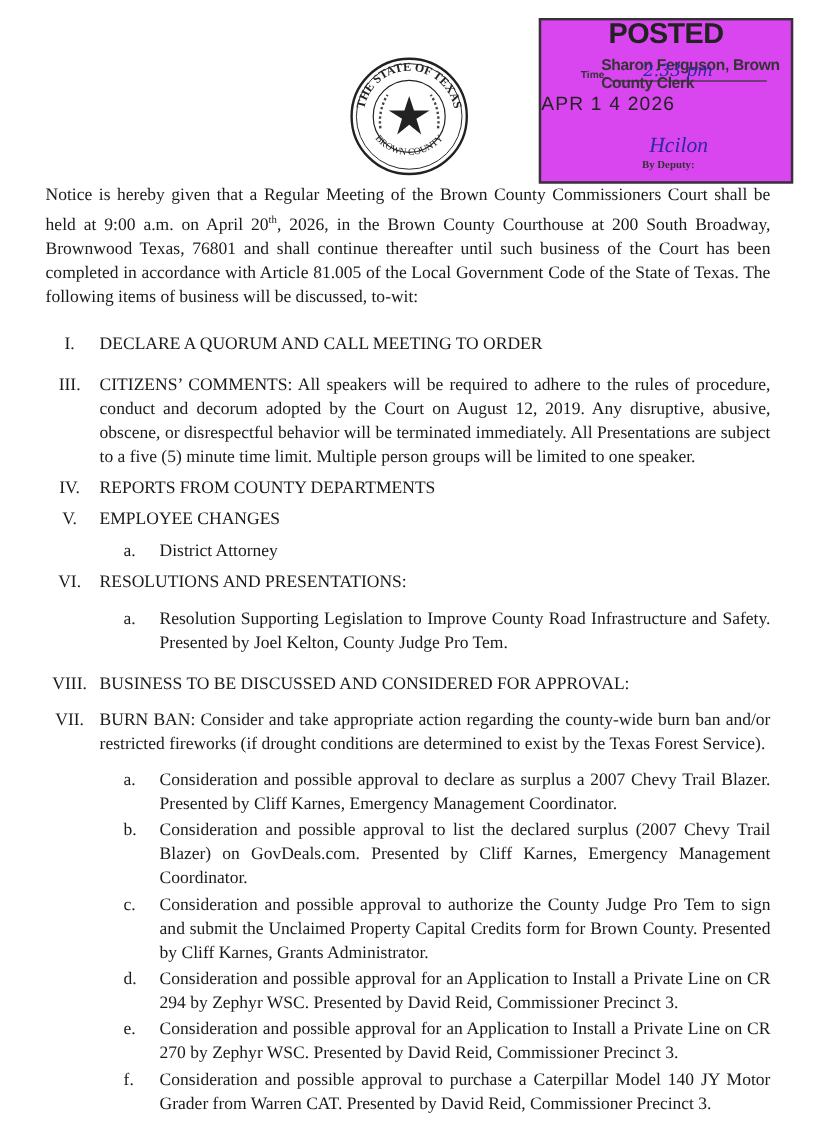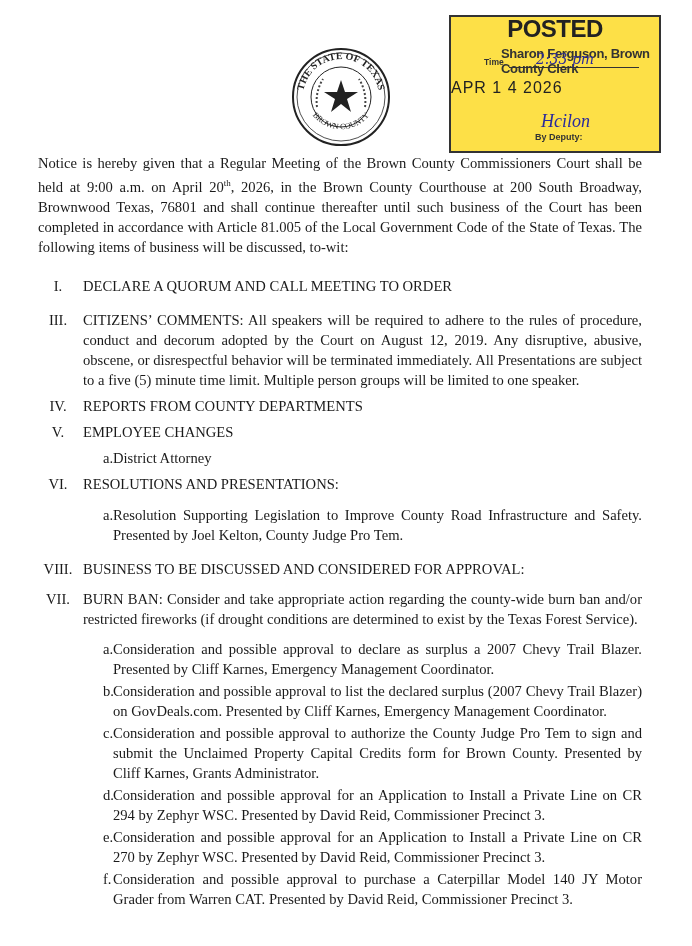--- a/index.html
+++ b/index.html
@@ -1,44 +1,44 @@
 <!DOCTYPE html>
 <html><head>
 <meta charset="utf-8">
 <style>
   html, body { margin: 0; padding: 0; background: #ffffff; }
   body { width: 692px; height: 946px; position: relative; overflow: hidden;
          font-family: "Liberation Serif", "DejaVu Serif", serif; color: #1a1a1a; }
   .stamp { position: absolute; left: 449px; top: 15px; width: 212px; height: 138px;
-           border: 2px solid #333; box-sizing: border-box; background: #fde047; }
+           border: 2px solid #333; box-sizing: border-box; background: #d946ef; }
   .stamp-posted { position: absolute; left: 0; right: 0; top: -2px; text-align: center;
                   font-family: "Liberation Sans", "DejaVu Sans", sans-serif; font-size: 24px; font-weight: bold;
                   letter-spacing: -0.5px; color: #222; }
   .stamp-clerk { position: absolute; left: 50px; top: 29px; font-family: "Liberation Sans", sans-serif;
                  font-size: 13px; font-weight: bold; color: #333; letter-spacing: -0.3px; }
   .stamp-time-label { position: absolute; left: 33px; top: 40px; font-family: "Liberation Sans", sans-serif;
                       font-size: 8.5px; font-weight: bold; color: #333; }
   .stamp-time-line { position: absolute; left: 58px; top: 50px; width: 130px; border-bottom: 1px solid #333; }
   .stamp-time-value { position: absolute; left: 85px; top: 34px; font-family: "DejaVu Serif", serif;
                       font-style: italic; font-size: 14px; color: #2a2a9c; }
   .stamp-date { position: absolute; left: 0; right: 0; top: 62px; 
                 font-family: "Liberation Sans", sans-serif; font-size: 16px; letter-spacing: 1px; color: #222; }
-  .stamp-deputy-label { position: absolute; left: 36px; top: 115px; font-family: Liberation Sans, sans-serif;
+  .stamp-deputy-label { position: absolute; left: 36px; top: 115px; font-family: Liberation Serif, serif;
                         font-size: 9px; font-weight: bold; color: #333; padding-left: 48px; }
   .stamp-deputy-sig { position: absolute; left: 90px; top: 94px; font-family: Liberation Serif, serif;
                       font-style: italic; font-size: 18px; color: #2a2a9c; }
   .seal { position: absolute; left: 285px; top: 47px; width: 113px; height: 101px; }
   .content { position: absolute; left: 38px; top: 153px; width: 604px; font-size: 14.6px; line-height: 20px; }
   .intro { text-align: justify; margin: 0; }
   .item { position: relative; margin: 0; }
   .num { position: absolute; width: 40px; text-align: center; }
   .body { margin-left: 45px; text-align: justify; }
   .sub { position: relative; margin-left: 65px; }
   .sub .letter { position: absolute; left: 0; width: 20px; }
-  .sub .stext { margin-left: 10px; text-align: justify; }
+  .sub .stext { margin-left: 30px; text-align: justify; }
 </style>
 </head>
 <body>
 
 <div class="seal">
   <svg width="113" height="101" viewBox="0 0 113 101">
     <circle cx="56" cy="50" r="48" fill="none" stroke="#222" stroke-width="2"></circle>
     <circle cx="56" cy="50" r="44" fill="none" stroke="#222" stroke-width="0.8"></circle>
     <circle cx="56" cy="50" r="30" fill="none" stroke="#222" stroke-width="1"></circle>
     <defs>

